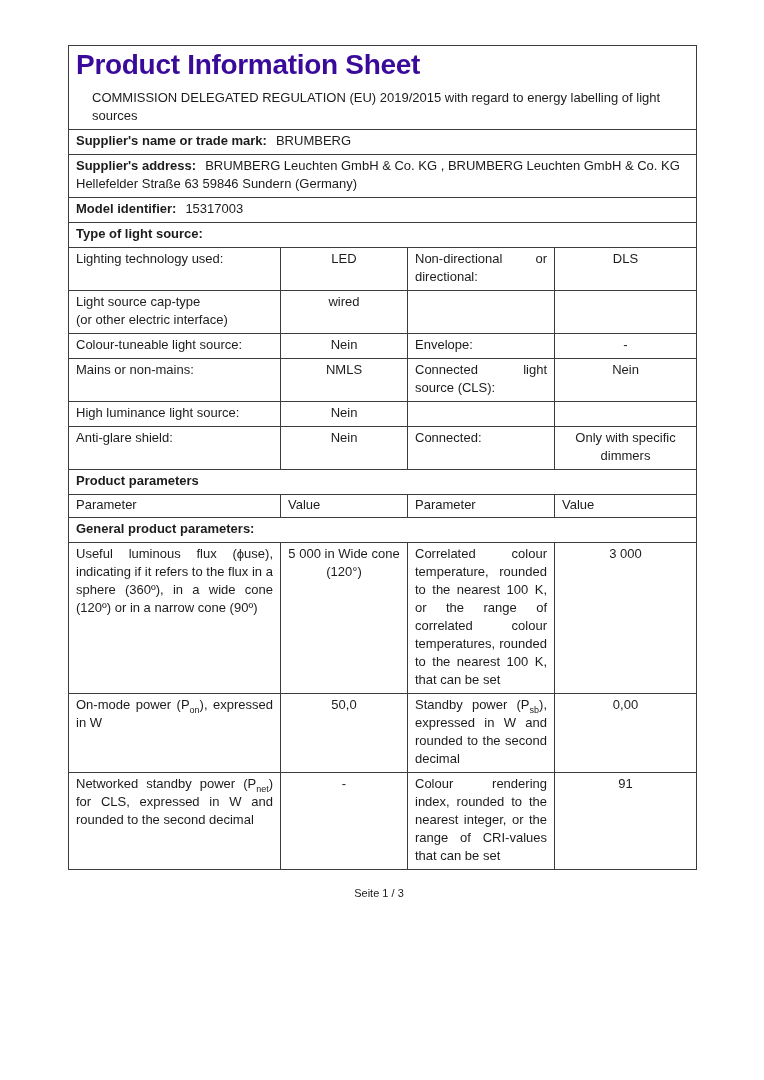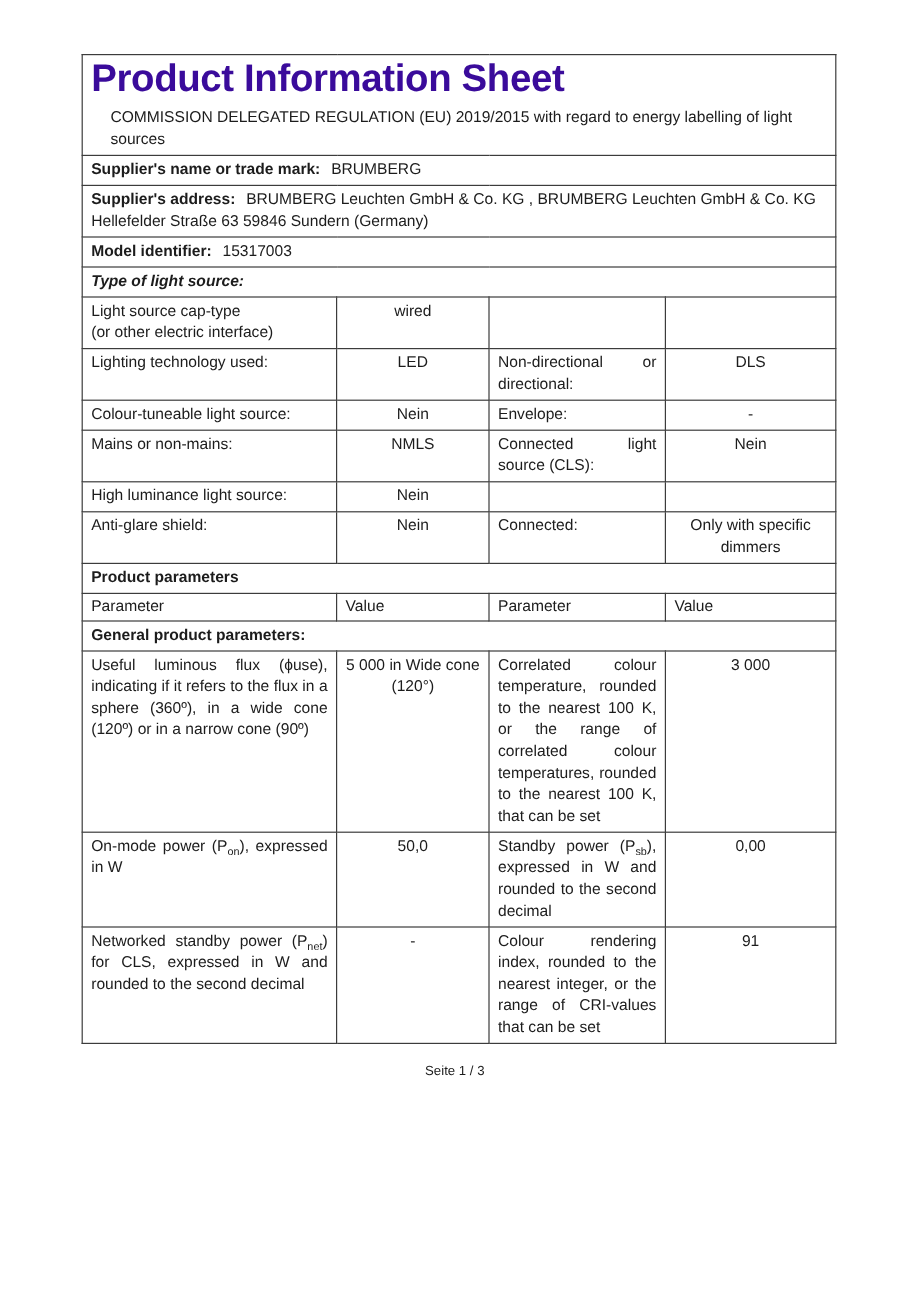--- a/index.html
+++ b/index.html
@@ -25,32 +25,32 @@
   table.info-table td {
     border: 1px solid #3c3c3c;
     vertical-align: top;
     padding: 2px 7px 4px 7px;
     overflow: hidden;
   }
   
   td.title-cell { padding: 6px 8px 9px 8px; }
   h1.page-title {
     margin: 0;
-    font-size: 32px;
+    font-size: 28px;
     line-height: 34px;
     font-weight: bold;
     letter-spacing: -0.3px;
   }
   p.regulation { margin: 7px 0 0 16px; }
   
   td.kv { padding: 5px 7px 6px 7px; }
   .cell-label { font-weight: bold; }
   .cell-value { margin-left: 9px; }
   
-  td.type-head { font-weight: bold; padding: 5px 7px 6px 7px; font-style: italic; }
+  td.type-head { font-weight: bold; padding: 5px 7px 6px 7px; }
   td.sec-head { font-weight: bold; padding: 1px 7px 3px 7px; }
   tr.col-head td { text-align: left; padding: 1px 7px 3px 7px; }
   
   td.param { text-align: justify; white-space: pre-line; }
   td.value { text-align: center; }
   sub { font-size: 9px; line-height: 0; }
   .footer {
     margin-top: 17px;
     width: 622px;
     text-align: center;
@@ -90,31 +90,31 @@
         <td colspan="4" class="kv">
           <span class="cell-label">Model identifier:</span><span class="cell-value">15317003</span>
         </td>
       </tr>
       <tr>
         <td colspan="4" class="type-head">Type of light source:</td>
       </tr>
     </tbody>
     <tbody id="type-rows">
         <tr>
+          <td class="param">Lighting technology used:</td>
+          <td class="value">LED</td>
+          <td class="param">Non-directional or directional:</td>
+          <td class="value">DLS</td>
+        </tr>
+        <tr>
           <td class="param">Light source cap-type
 (or other electric interface)</td>
           <td class="value">wired</td>
           <td class="param"></td>
           <td class="value"></td>
-        </tr>
-        <tr>
-          <td class="param">Lighting technology used:</td>
-          <td class="value">LED</td>
-          <td class="param">Non-directional or directional:</td>
-          <td class="value">DLS</td>
         </tr>
         <tr>
           <td class="param">Colour-tuneable light source:</td>
           <td class="value">Nein</td>
           <td class="param">Envelope:</td>
           <td class="value">-</td>
         </tr>
         <tr>
           <td class="param">Mains or non-mains:</td>
           <td class="value">NMLS</td>

